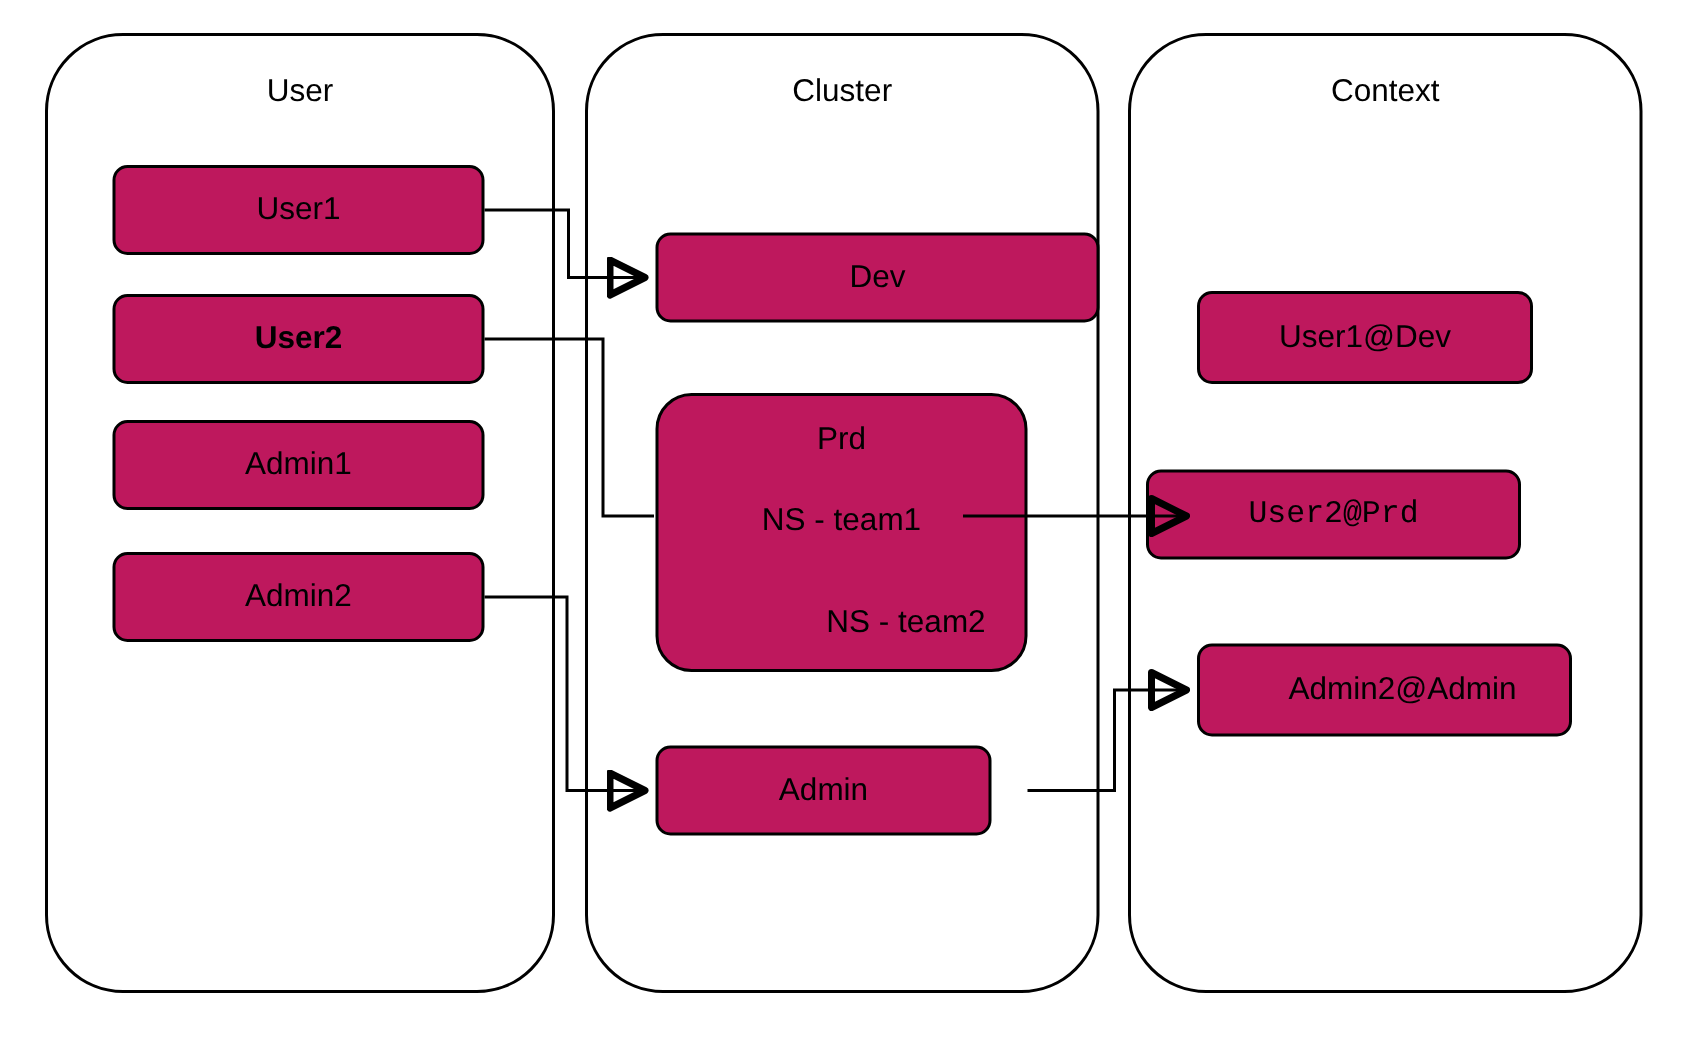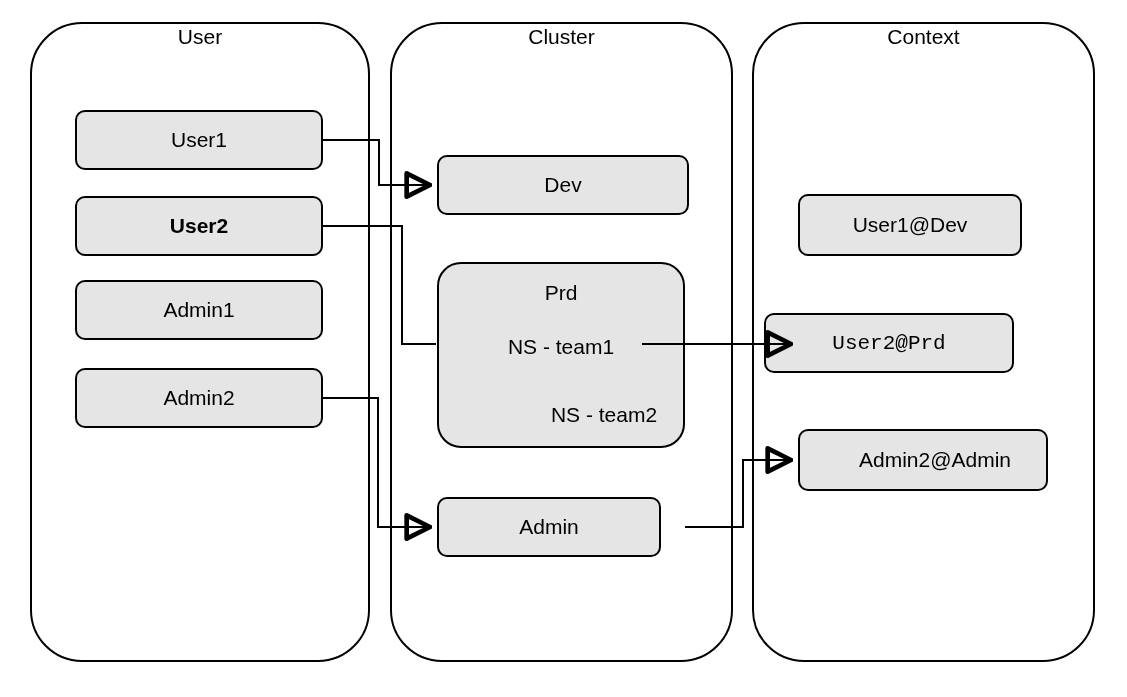--- a/index.html
+++ b/index.html
@@ -17,31 +17,32 @@
     overflow: hidden;
   }
   .group {
     position: absolute;
     border: 2px solid #000000;
     border-radius: 52px;
     background: #ffffff;
     box-sizing: border-box;
   }
   .group-title {
+    margin-top: 24px;
     text-align: center;
     font-size: 21px;
     line-height: 26px;
     color: #000000;
     white-space: nowrap;
   }
   .node {
     position: absolute;
     border: 2px solid #000000;
     border-radius: 10px;
-    background: #e5e5e5;
+    background: #be185d;
     box-sizing: border-box;
     display: flex;
     align-items: center;
     justify-content: center;
     font-size: 21px;
     color: #000000;
     white-space: nowrap;
   }
   .node.big {
     border-radius: 24px;
@@ -94,21 +95,21 @@
   <div class="node" style="left:75px; top:196px; width:248px; height:60px;font-weight:bold;">
     <span>User2</span>
   </div>
   <div class="node" style="left:75px; top:280px; width:248px; height:60px;">
     <span>Admin1</span>
   </div>
   <div class="node" style="left:75px; top:368px; width:248px; height:60px;">
     <span>Admin2</span>
   </div>
 
-  <div class="node" style="left:437px; top:155px; width:252px; height:60px;">
+  <div class="node" style="left:437px; top:155px; width:296px; height:60px;">
     <span>Dev</span>
   </div>
 
   <div class="node big" style="left:437px; top:262px; width:248px; height:186px;text-decoration:underline;">
     <div class="inner-label" style="top:16px;">Prd</div>
     <div class="inner-label" style="top:70px;">NS - team1</div>
     <div class="inner-label" style="top:138px;margin-left:43px;">NS - team2</div>
   </div>
 
   <div class="node" style="left:437px; top:497px; width:224px; height:60px;justify-content:center;">

